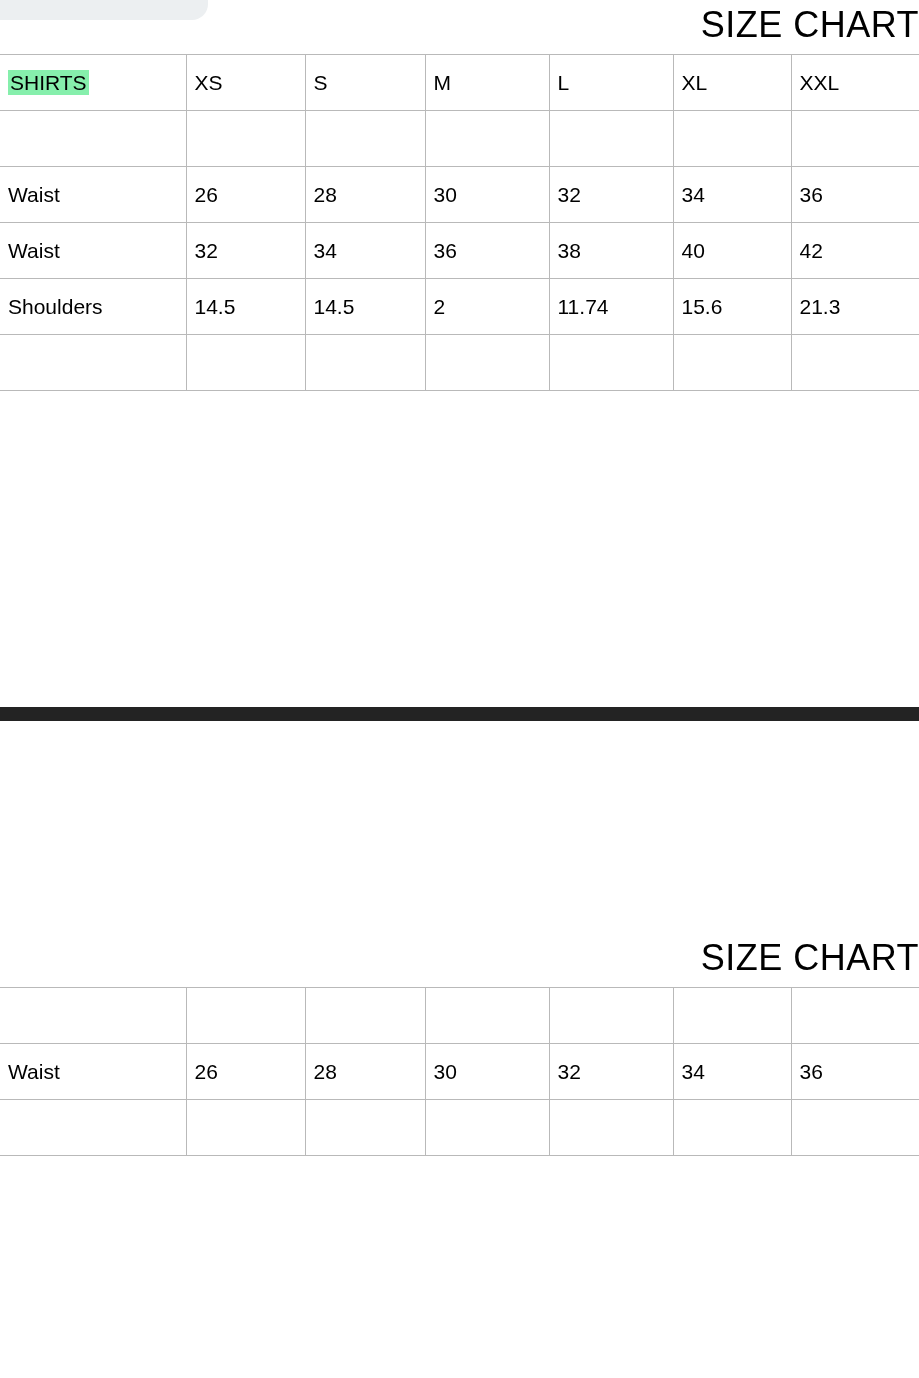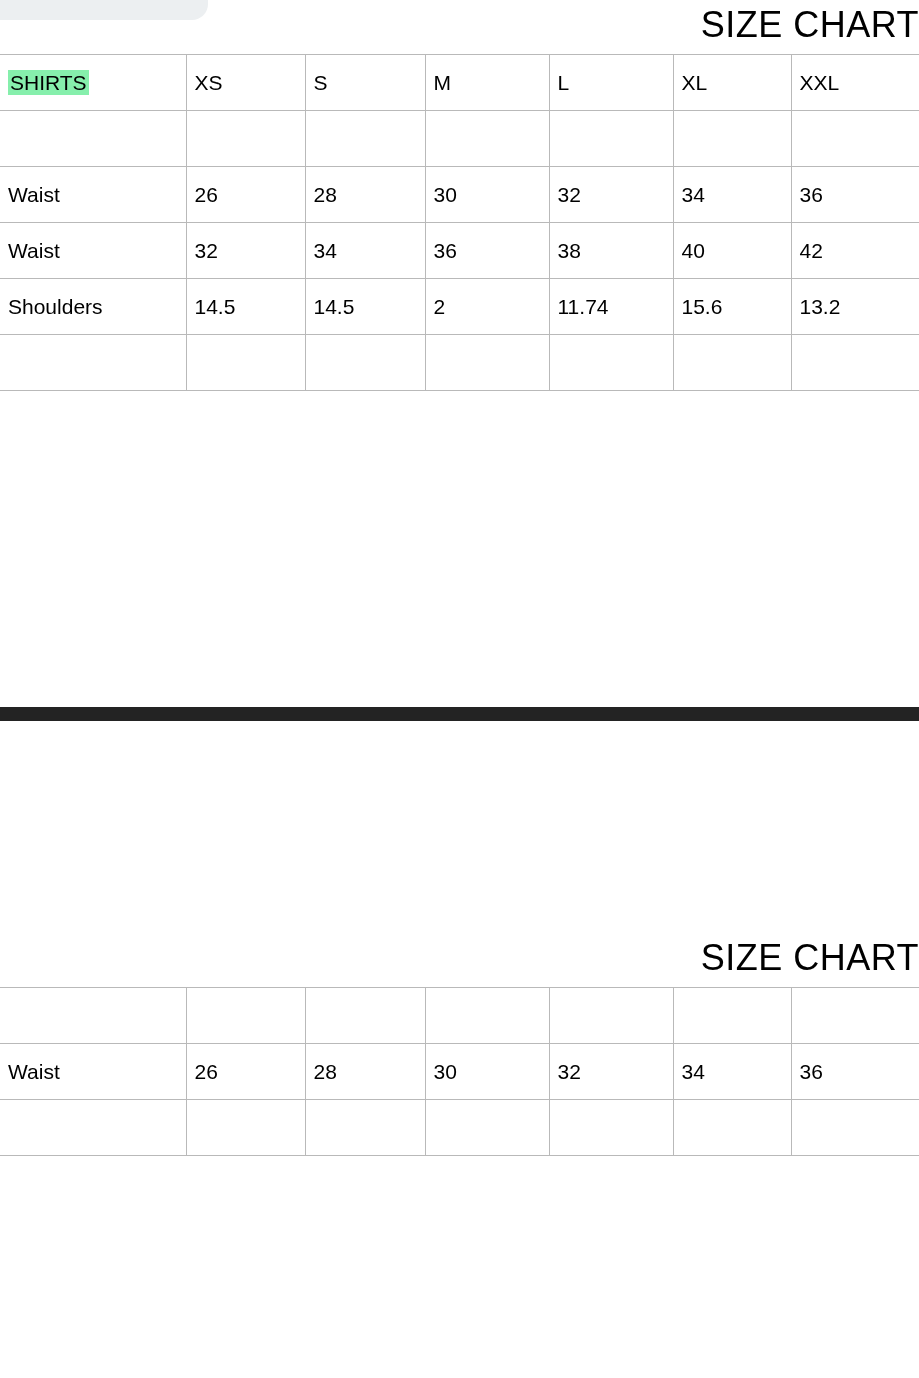--- a/index.html
+++ b/index.html
@@ -159,21 +159,21 @@
         <td>40</td>
         <td>42</td>
       </tr>
       <tr>
         <td>Shoulders</td>
         <td>14.5</td>
         <td>14.5</td>
         <td>2</td>
         <td>11.74</td>
         <td>15.6</td>
-        <td>13.2</td>
+        <td>21.3</td>
       </tr>
       <tr class="spacer-row">
         <td></td>
         <td></td>
         <td></td>
         <td></td>
         <td></td>
         <td></td>
         <td></td>
       </tr>

